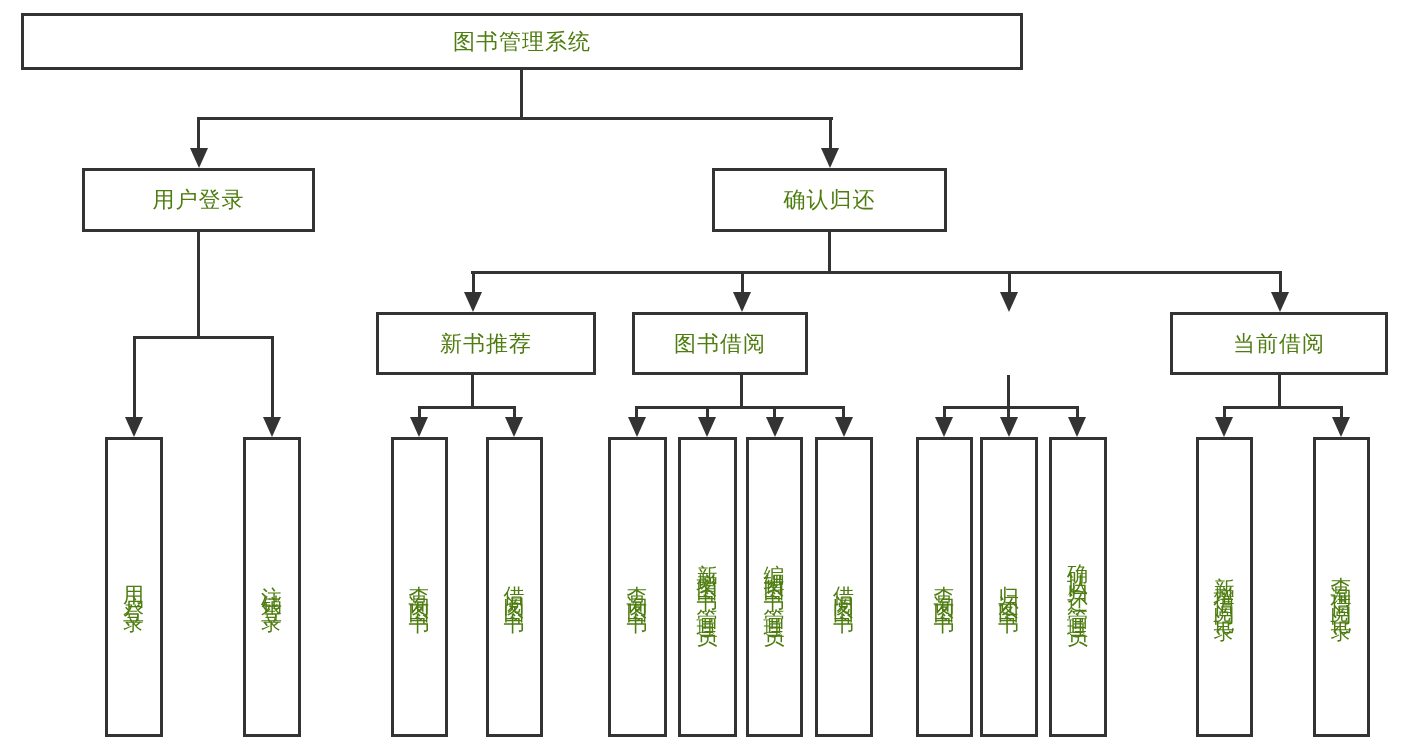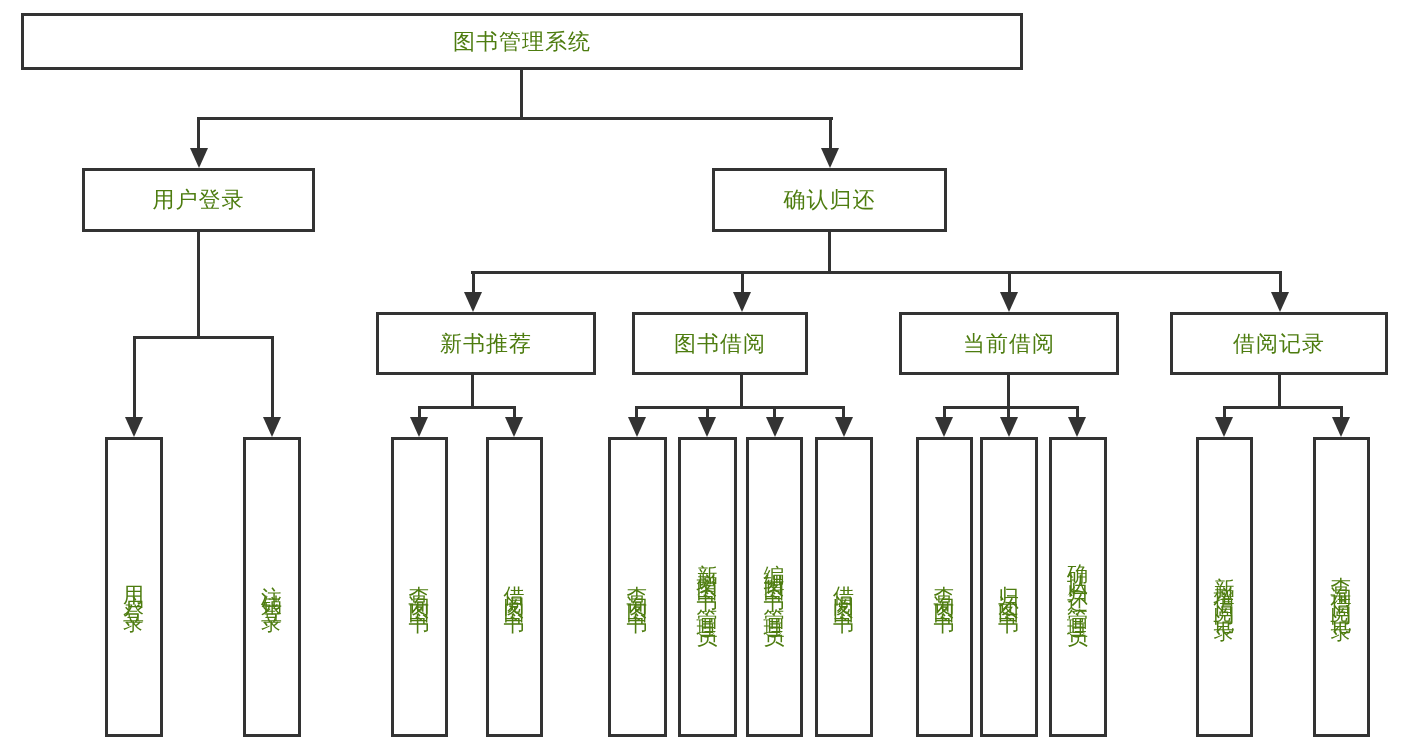--- a/index.html
+++ b/index.html
@@ -97,25 +97,22 @@
   <div class="arrow" style="left:1000px; top:292px"></div>
   <div class="line" style="left:1279px; top:271px; width:3px; height:24px"></div>
   <div class="arrow" style="left:1271px; top:292px"></div>
 
   <div class="node hbox" style="left:376px; top:312px; width:220px; height:63px">
     <span>新书推荐</span>
   </div>
   <div class="node hbox" style="left:632px; top:312px; width:176px; height:63px">
     <span>图书借阅</span>
   </div>
-  <div class="node hbox" style="left:899px; top:312px; width:220px; height:63px">
+  <div class="node hbox" style="left:1170px; top:312px; width:218px; height:63px">
     <span>当前借阅</span>
-  </div>
-  <div class="node hbox" style="left:1170px; top:312px; width:218px; height:63px">
-    <span>借阅记录</span>
   </div>
 
   <div class="line" style="left:471px; top:375px; width:3px; height:33px"></div>
   <div class="line" style="left:418px; top:406px; width:98px; height:3px"></div>
   <div class="line" style="left:418px; top:406px; width:3px; height:14px"></div>
   <div class="arrow" style="left:410px; top:417px"></div>
   <div class="line" style="left:513px; top:406px; width:3px; height:14px"></div>
   <div class="arrow" style="left:505px; top:417px"></div>
 
   <div class="line" style="left:740px; top:375px; width:3px; height:33px"></div>

